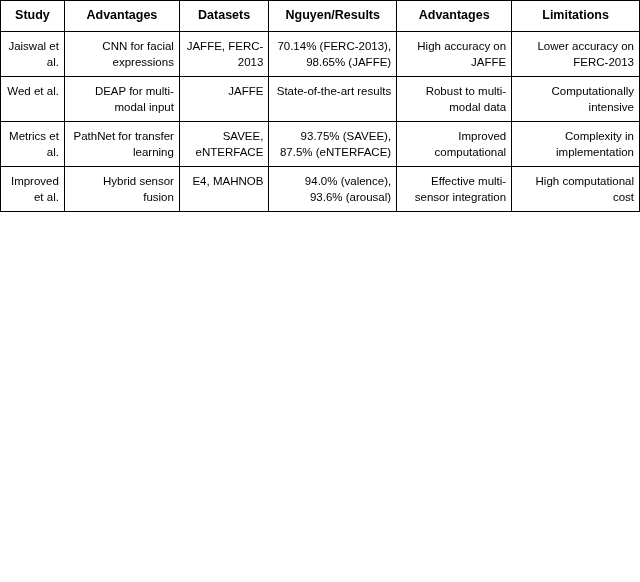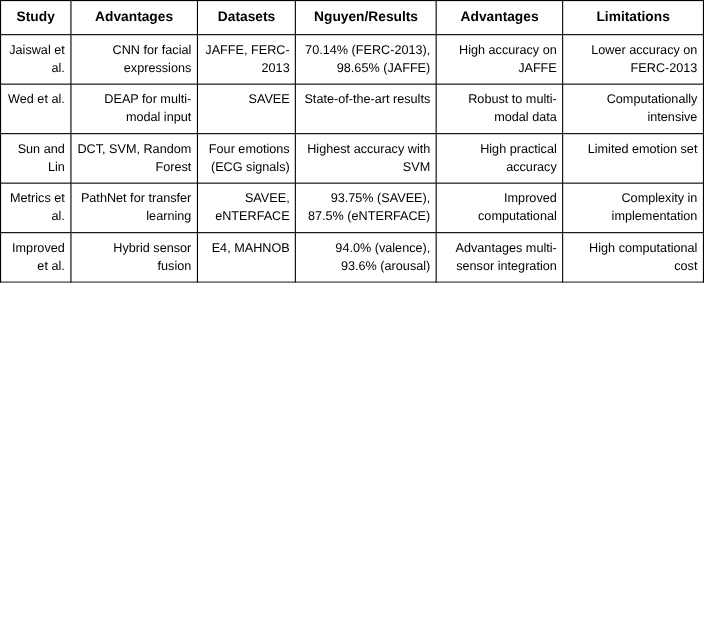--- a/index.html
+++ b/index.html
@@ -65,43 +65,35 @@
         <td>Jaiswal et al.</td>
         <td>CNN for facial expressions</td>
         <td>JAFFE, FERC-2013</td>
         <td>70.14% (FERC-2013), 98.65% (JAFFE)</td>
         <td>High accuracy on JAFFE</td>
         <td>Lower accuracy on FERC-2013</td>
       </tr>
       <tr>
         <td>Wed et al.</td>
         <td>DEAP for multi-modal input</td>
-        <td>SAVEE</td>
+        <td>JAFFE</td>
         <td>State-of-the-art results</td>
         <td>Robust to multi-modal data</td>
         <td>Computationally intensive</td>
-      </tr>
-      <tr>
-        <td>Sun and Lin</td>
-        <td>DCT, SVM, Random Forest</td>
-        <td>Four emotions (ECG signals)</td>
-        <td>Highest accuracy with SVM</td>
-        <td>High practical accuracy</td>
-        <td>Limited emotion set</td>
       </tr>
       <tr>
         <td>Metrics et al.</td>
         <td>PathNet for transfer learning</td>
         <td>SAVEE, eNTERFACE</td>
         <td>93.75% (SAVEE), 87.5% (eNTERFACE)</td>
         <td>Improved computational</td>
         <td>Complexity in implementation</td>
       </tr>
       <tr>
         <td>Improved et al.</td>
         <td>Hybrid sensor fusion</td>
         <td>E4, MAHNOB</td>
         <td>94.0% (valence), 93.6% (arousal)</td>
-        <td>Advantages multi-sensor integration</td>
+        <td>Effective multi-sensor integration</td>
         <td>High computational cost</td>
       </tr>
     </tbody>
 </table>
 
 </body></html>

